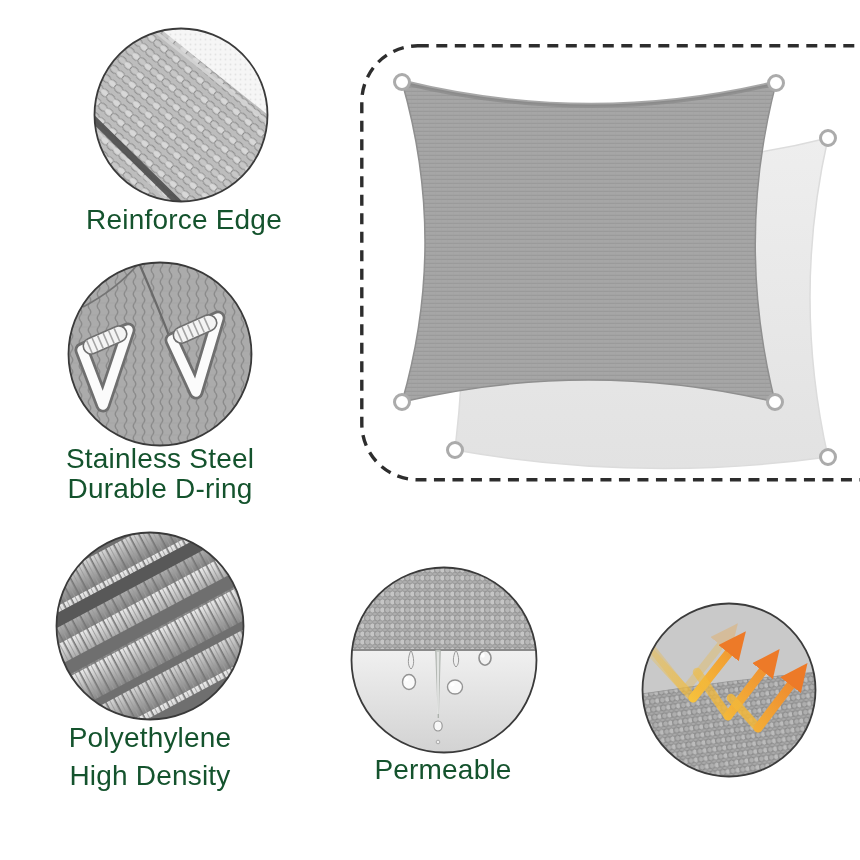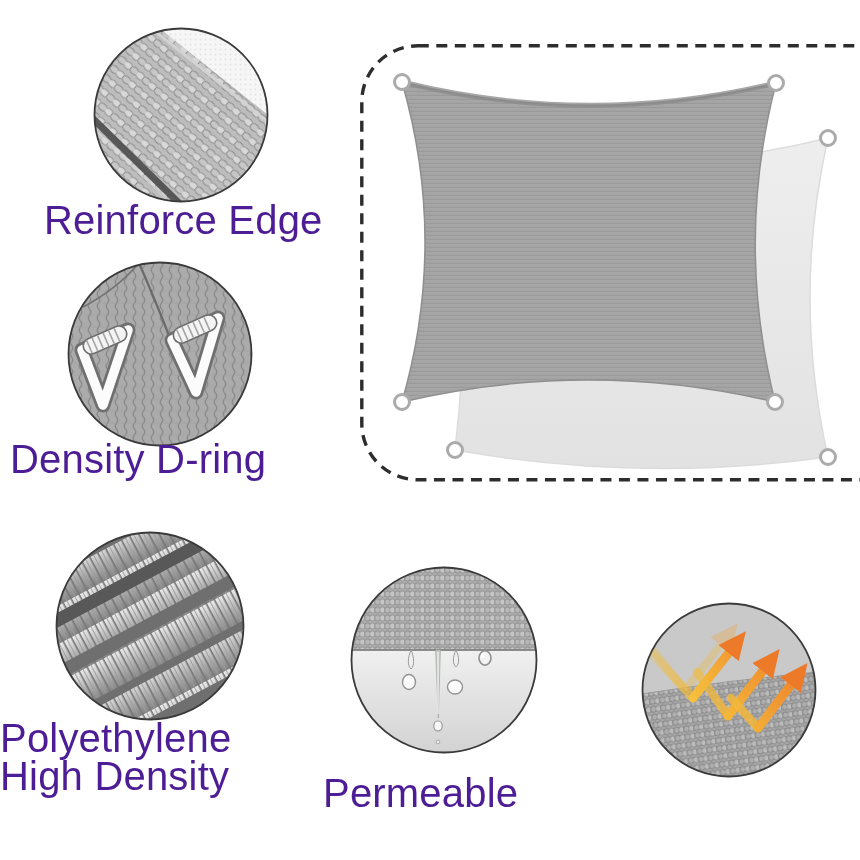--- a/index.html
+++ b/index.html
@@ -2,32 +2,32 @@
 <html><head>
 <meta charset="utf-8">
 <style>
   html,body{margin:0;padding:0;background:#ffffff;}
   .canvas{
     position:relative;width:860px;height:860px;background:#ffffff;overflow:hidden;
     font-family:"Liberation Sans", sans-serif;
   }
   .photo{position:absolute;display:block;}
   .label{
-    position:absolute;text-align:left;color:#4c1d95;
-    font-size:40px;line-height:38px;letter-spacing:.2px;white-space:nowrap;
+    position:absolute;text-align:center;color:#14532d;
+    font-size:28px;line-height:38px;letter-spacing:.2px;white-space:nowrap;
   }
   .label .line{display:block;}
   #f1-photo{left:93px;top:27px;width:176px;height:176px;}
   #f1-label{left:44px;top:201px;width:280px;}
   #f2-photo{left:67px;top:261px;width:186px;height:186px;}
   #f2-label{left:10px;top:444px;width:300px;line-height:30px;}
   #f3-photo{left:55px;top:531px;width:190px;height:190px;}
   #f3-label{left:0px;top:719px;width:300px;line-height:38px;}
   #f4-photo{left:350px;top:566px;width:188px;height:188px;}
-  #f4-label{left:323px;top:751px;width:240px;margin-top:23px;}
+  #f4-label{left:323px;top:751px;width:240px;}
   #f5-photo{left:641px;top:602px;width:176px;height:176px;}
   #f5-label{left:598px;top:777px;width:260px;}
   #sail-panel{position:absolute;left:360px;top:44px;width:500px;height:445px;}
 </style>
 </head>
 <body>
 
 <div class="canvas">
 
   <svg id="f1-photo" class="photo" viewBox="0 0 176 176">
@@ -100,21 +100,22 @@
               <line x1="129" y1="61" x2="129" y2="75"></line>
             <line x1="135" y1="61" x2="135" y2="75"></line>
               <line x1="141" y1="61" x2="141" y2="75"></line>
           </g>
         </g>
       </g>
     </g>
     <circle cx="93" cy="93" r="91.5" fill="none" stroke="#3a3a3a" stroke-width="1.8"></circle>
   </svg>
   <div id="f2-label" class="label">
-    <span class="line">Density D-ring</span>
+    <span class="line">Stainless Steel</span>
+    <span class="line">Durable D-ring</span>
   </div>
 
   <svg id="f3-photo" class="photo" viewBox="0 0 190 190">
     <defs>
       <clipPath id="c3">
           <circle cx="95" cy="95" r="93.5"></circle>
         </clipPath>
       <linearGradient id="gstrand" x1="0" y1="0" x2="0" y2="1">
         <stop offset="0" stop-color="#ebebeb"></stop>
           <stop offset=".5" stop-color="#b2b2b2"></stop>

